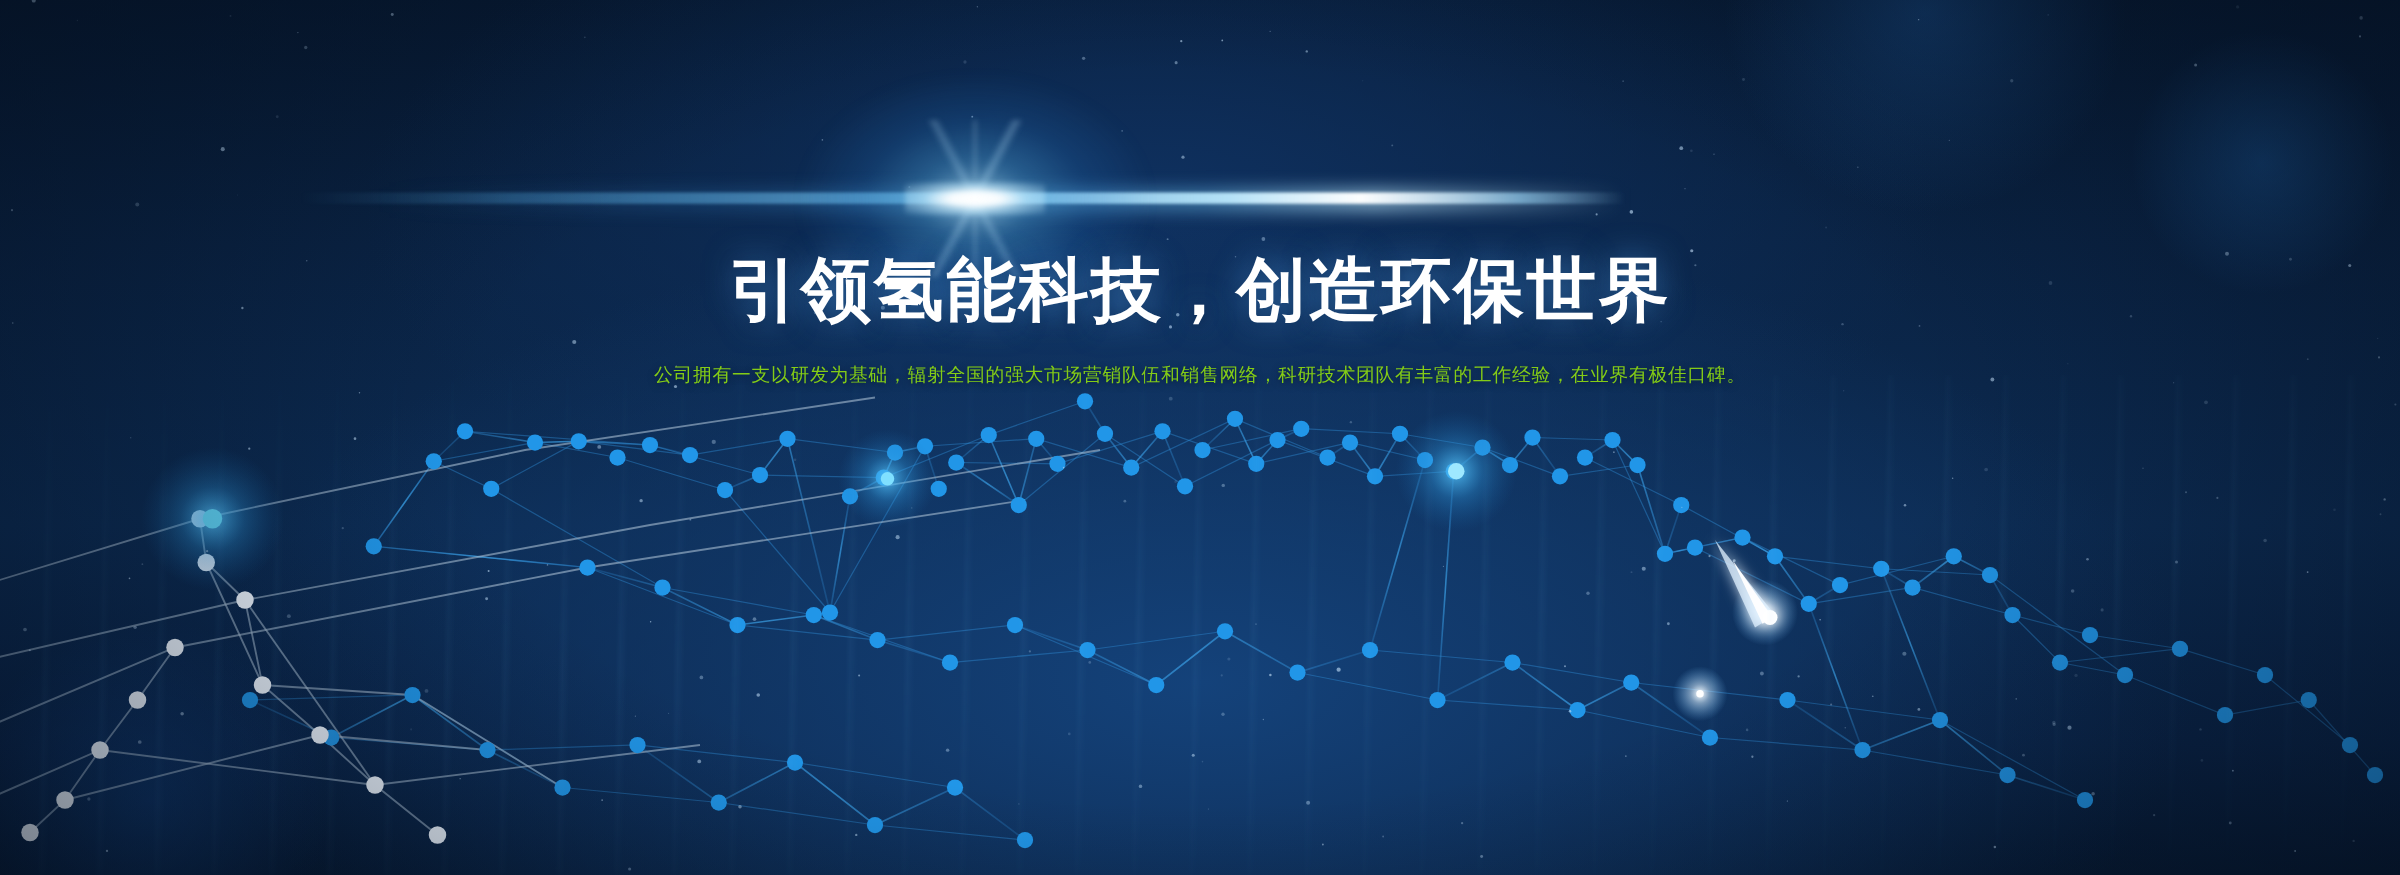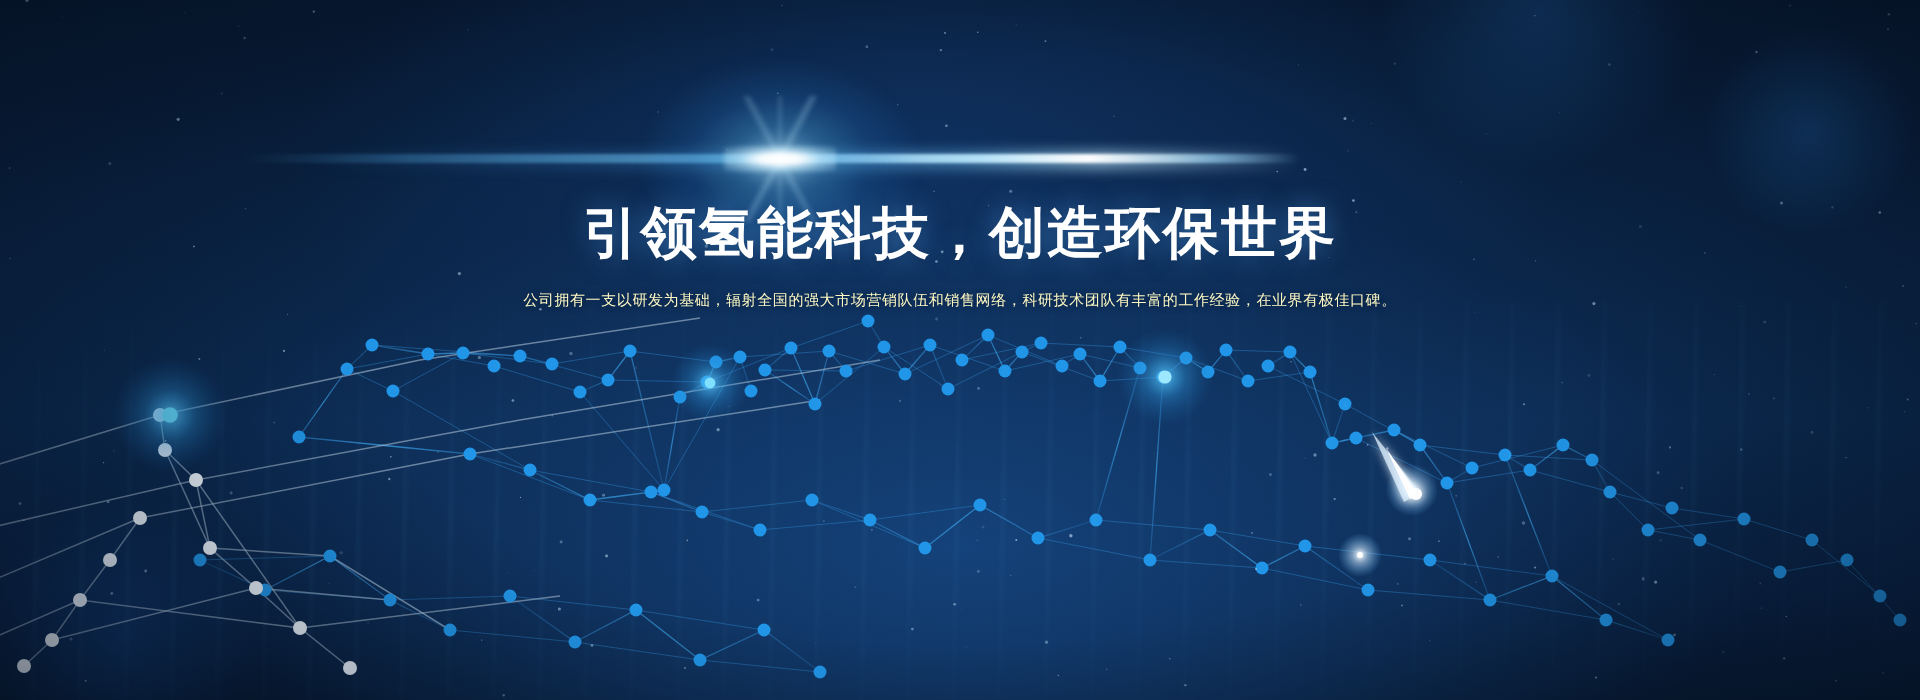--- a/index.html
+++ b/index.html
@@ -113,21 +113,21 @@
     color:#ffffff;
     letter-spacing:2px;
     text-shadow:0 0 24px rgba(90,175,255,0.55), 0 2px 10px rgba(0,20,50,0.6);
     white-space:nowrap;
   }
   .subtitle{
     margin:0;
     margin-top:22px;
     font-size:15px;
     line-height:1.6;
-    color:#fef9c3;
+    color:#84cc16;
     letter-spacing:.6px;
     text-shadow:0 1px 6px rgba(0,20,50,0.8);
     white-space:nowrap;
   }
 </style>
 </head>
 <body>
 
 <div id="banner">
 

